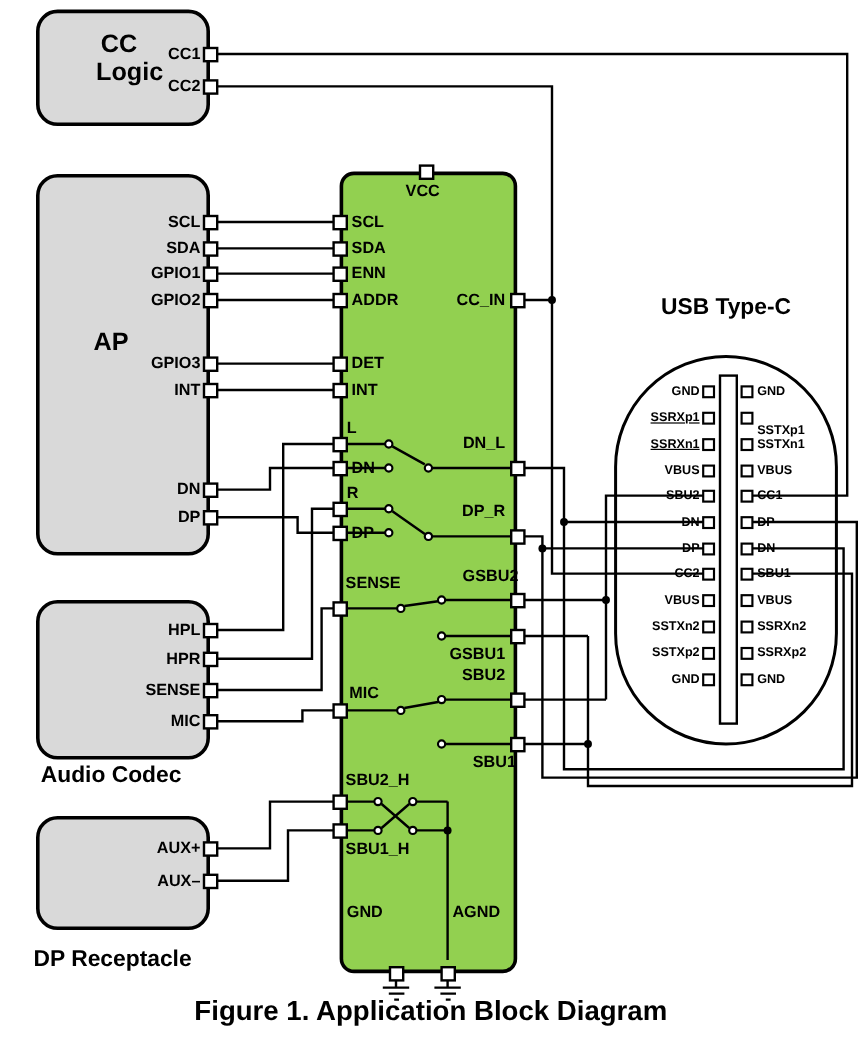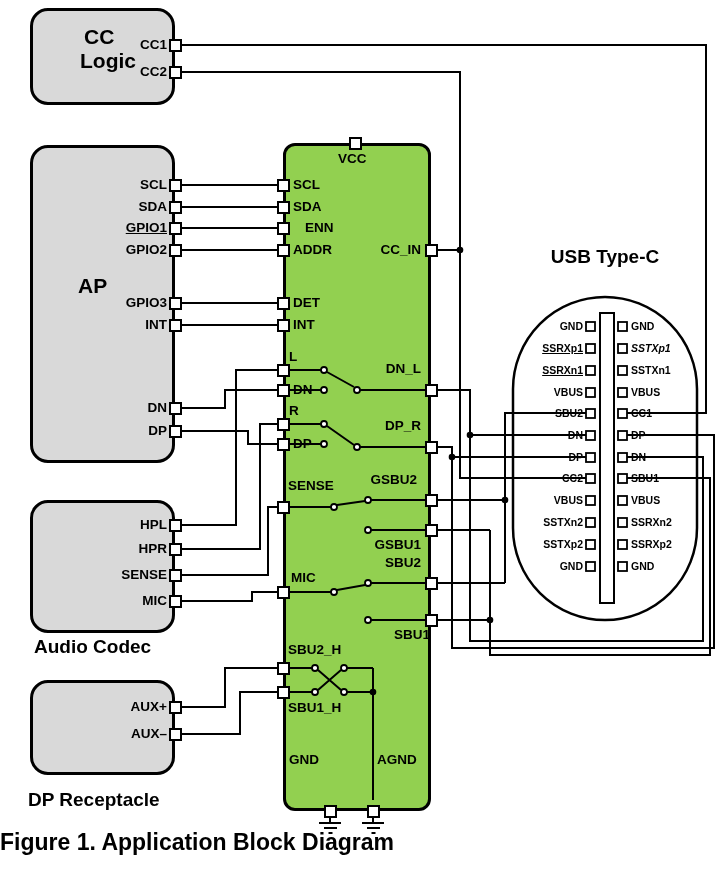--- a/index.html
+++ b/index.html
@@ -7,21 +7,21 @@
           font-family:"Liberation Sans",sans-serif;color:#000;overflow:hidden;}
   .block{position:absolute;background:#d9d9d9;border:3px solid #000;border-radius:18px;box-sizing:border-box;z-index:1;}
   .chip{position:absolute;background:#92d050;border:3px solid #000;border-radius:12px;box-sizing:border-box;z-index:1;}
   #wires{position:absolute;left:0;top:0;z-index:5;}
   .pl{position:absolute;font-size:13.5px;font-weight:bold;line-height:16px;white-space:nowrap;z-index:6;}
   .bt{position:absolute;font-weight:bold;white-space:nowrap;z-index:6;}
   .rlabel{position:absolute;font-size:10.5px;font-weight:bold;line-height:12px;white-space:nowrap;z-index:6;}
   .rlabel.l{right:135px;}
   .rlabel.r{left:631px;}
   .rtitle{position:absolute;left:513px;width:184px;text-align:center;font-size:19px;font-weight:bold;line-height:16px;z-index:6;}
-  .figtitle{position:absolute;left:0;top:829px;width:718px;font-size:23px;font-weight:bold;z-index:6;}
+  .figtitle{position:absolute;left:0;top:829px;width:718px;text-align:center;font-size:23px;font-weight:bold;z-index:6;}
   .watermark{position:absolute;right:12px;top:852px;font-size:15.5px;font-weight:bold;color:#a5d6a5;z-index:6;}
 </style>
 </head>
 <body>
 
 <div id="canvas">
 
   <div class="block" style="left:30px;top:8px;width:145px;height:97px;"></div>
   <div class="block" style="left:30px;top:145px;width:145px;height:318px;"></div>
   <div class="block" style="left:30px;top:500px;width:145px;height:133px;"></div>
@@ -172,68 +172,68 @@
   </svg>
 
   <div class="bt" style="left:84px;top:25px;font-size:21px;">CC</div>
   <div class="bt" style="left:80px;top:49px;font-size:21px;">Logic</div>
   <div class="pl" style="right:551px;top:37px;">CC1</div>
   <div class="pl" style="right:551px;top:64px;">CC2</div>
 
   <div class="bt" style="left:78px;top:274px;font-size:21px;">AP</div>
   <div class="pl" style="right:551px;top:177px;">SCL</div>
   <div class="pl" style="right:551px;top:199px;">SDA</div>
-  <div class="pl" style="right:551px;top:220px;text-decoration:underline;">GPIO1</div>
+  <div class="pl" style="right:551px;top:220px;">GPIO1</div>
   <div class="pl" style="right:551px;top:242px;">GPIO2</div>
   <div class="pl" style="right:551px;top:295px;">GPIO3</div>
   <div class="pl" style="right:551px;top:317px;">INT</div>
   <div class="pl" style="right:551px;top:400px;">DN</div>
   <div class="pl" style="right:551px;top:423px;">DP</div>
 
   <div class="bt" style="left:34px;top:636px;font-size:19px;">Audio Codec</div>
   <div class="pl" style="right:551px;top:517px;">HPL</div>
   <div class="pl" style="right:551px;top:541px;">HPR</div>
   <div class="pl" style="right:551px;top:567px;">SENSE</div>
   <div class="pl" style="right:551px;top:593px;">MIC</div>
 
   <div class="bt" style="left:28px;top:789px;font-size:19px;">DP Receptacle</div>
   <div class="pl" style="right:551px;top:699px;">AUX+</div>
   <div class="pl" style="right:551px;top:726px;">AUX–</div>
 
   <div class="pl" style="left:338px;top:151px;">VCC</div>
   <div class="pl" style="left:293px;top:177px;">SCL</div>
   <div class="pl" style="left:293px;top:199px;">SDA</div>
-  <div class="pl" style="left:305px;top:220px;">ENN</div>
+  <div class="pl" style="left:293px;top:220px;">ENN</div>
   <div class="pl" style="left:293px;top:242px;text-align:right;">ADDR</div>
   <div class="pl" style="left:293px;top:295px;">DET</div>
   <div class="pl" style="left:293px;top:317px;">INT</div>
   <div class="pl" style="left:289px;top:349px;">L</div>
   <div class="pl" style="left:293px;top:382px;">DN</div>
   <div class="pl" style="left:289px;top:403px;">R</div>
   <div class="pl" style="left:293px;top:436px;">DP</div>
   <div class="pl" style="left:288px;top:478px;">SENSE</div>
   <div class="pl" style="left:291px;top:570px;">MIC</div>
   <div class="pl" style="left:288px;top:642px;">SBU2_H</div>
   <div class="pl" style="left:288px;top:700px;">SBU1_H</div>
   <div class="pl" style="right:297px;top:242px;">CC_IN</div>
   <div class="pl" style="right:297px;top:361px;">DN_L</div>
   <div class="pl" style="right:297px;top:418px;">DP_R</div>
-  <div class="pl" style="right:301px;top:472px;">GSBU2</div>
+  <div class="pl" style="right:286px;top:472px;">GSBU2</div>
   <div class="pl" style="right:297px;top:537px;">GSBU1</div>
   <div class="pl" style="right:297px;top:555px;">SBU2</div>
   <div class="pl" style="right:288px;top:627px;">SBU1</div>
   <div class="pl" style="left:289px;top:752px;">GND</div>
   <div class="pl" style="left:377px;top:752px;">AGND</div>
 
   <div class="rtitle" style="top:249px;">USB Type-C</div>
   <div id="receptacle-labels" style="position:absolute;inset:0;z-index:6;pointer-events:none;">
       <div class="rlabel l" style="top: 320px;">GND</div>
       <div class="rlabel r" style="top: 320px;">GND</div>
       <div class="rlabel l" style="top: 342px; text-decoration: underline;">SSRXp1</div>
-      <div class="rlabel r" style="top: 342px; font-style: italic;">SSTXp1</div>
+      <div class="rlabel r" style="top: 353px;">SSTXp1</div>
       <div class="rlabel l" style="top: 364px; text-decoration: underline;">SSRXn1</div>
       <div class="rlabel r" style="top: 364px;">SSTXn1</div>
       <div class="rlabel l" style="top: 386px;">VBUS</div>
       <div class="rlabel r" style="top: 386px;">VBUS</div>
       <div class="rlabel l" style="top: 407px;">SBU2</div>
       <div class="rlabel r" style="top: 407px;">CC1</div>
       <div class="rlabel l" style="top: 429px;">DN</div>
       <div class="rlabel r" style="top: 429px;">DP</div>
       <div class="rlabel l" style="top: 451px;">DP</div>
       <div class="rlabel r" style="top: 451px;">DN</div>

